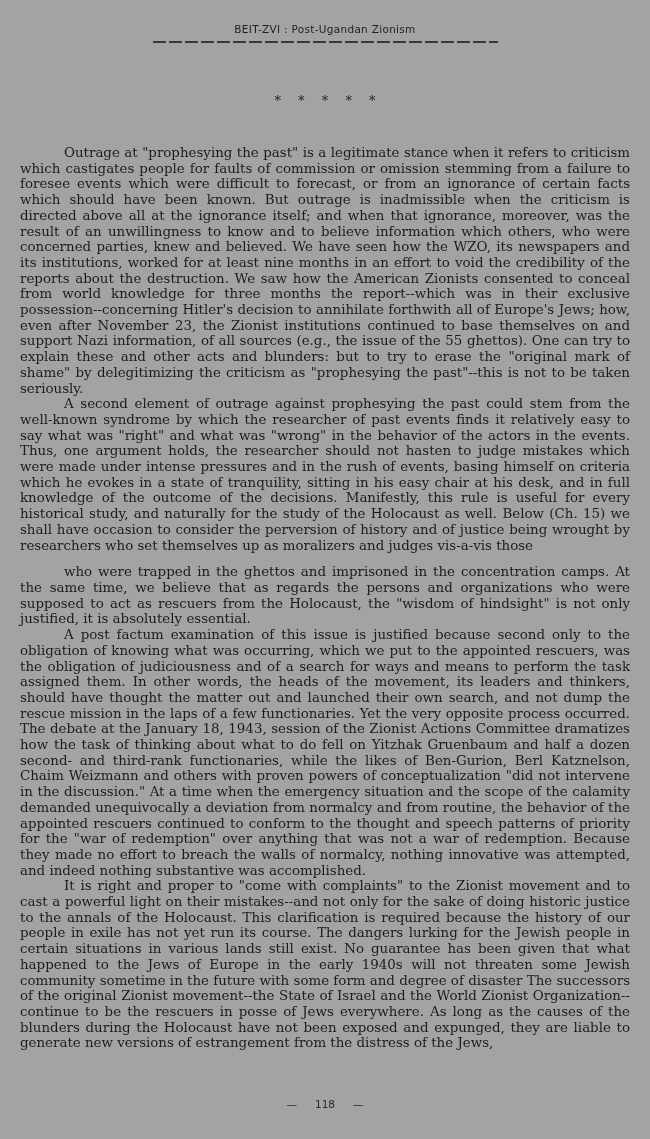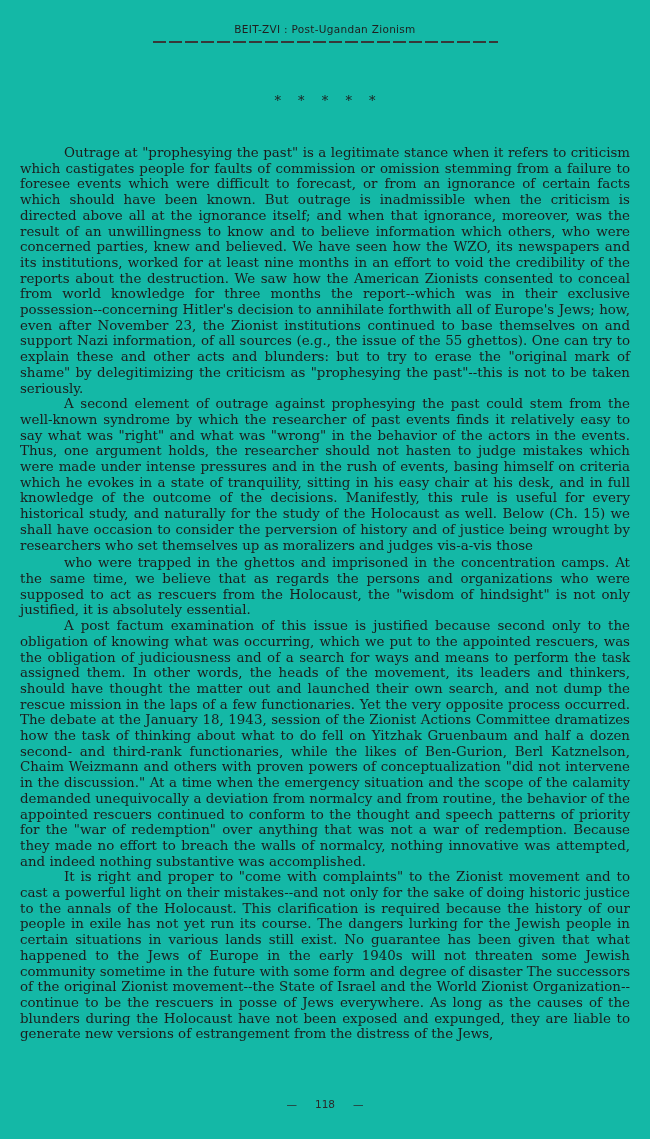--- a/index.html
+++ b/index.html
@@ -4,21 +4,21 @@
 <style>
   html, body {
     margin: 0;
     padding: 0;
     background: #ffffff;
   }
   .page {
     position: relative;
     width: 650px;
     height: 1139px;
-    background: #14b8a6;
+    background: #a3a3a3;
     color: #1c1c1c;
     font-family: "DejaVu Serif", "Liberation Serif", serif;
     overflow: hidden;
   }
   .running-header {
     padding-top: 22px;
     text-align: center;
   }
   .running-header-title {
     font-family: "DejaVu Sans", "Liberation Sans", sans-serif;
@@ -46,21 +46,21 @@
   }
   .para {
     margin: 0;
     text-align: justify;
     text-indent: 44px;
     font-size: 13.4px;
     line-height: 15.7px;
     color: #1c1c1c;
   }
   .para.block-gap {
-    margin-top: 2px;
+    margin-top: 11px;
   }
   .it {
   }
   .page-footer {
     position: absolute;
     left: 0;
     right: 0;
     top: 1098px;
     text-align: center;
     font-family: "DejaVu Sans", "Liberation Sans", sans-serif;

